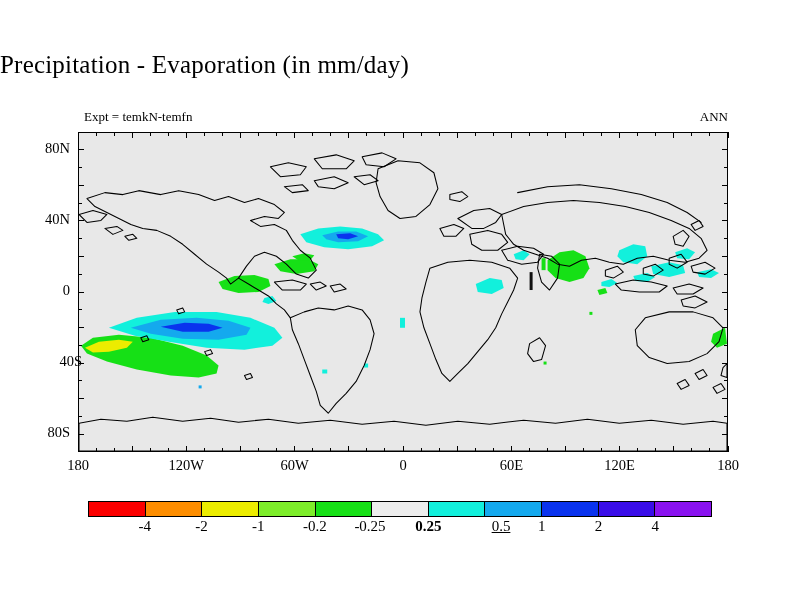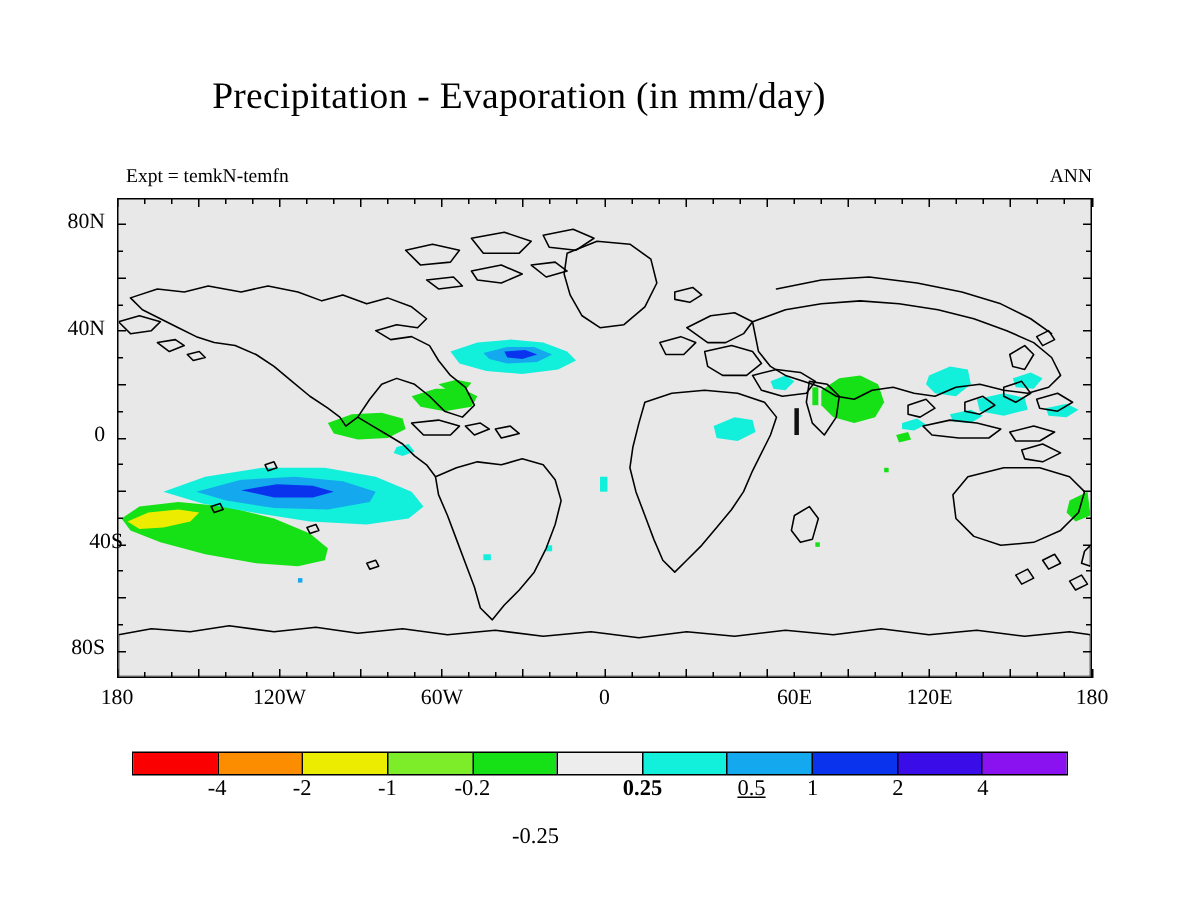--- a/index.html
+++ b/index.html
@@ -4,21 +4,21 @@
 <style>
   html,body{margin:0;padding:0;}
   body{
     width:800px;height:600px;background:#ffffff;
     font-family:"Liberation Serif","DejaVu Serif",serif;
     color:#000;overflow:hidden;position:relative;
   }
   #fig{position:absolute;left:0;top:0;width:800px;height:600px;}
 
   .title{
-    position:absolute;left:0;top:52px;width:692px;text-align:center;
+    position:absolute;left:0;top:52px;width:692px;text-align:left;
     font-size:25px;letter-spacing:.2px;line-height:1;
   }
   .subtitle{
     position:absolute;left:140px;top:88px;width:420px;text-align:center;
     font-size:12.5px;font-weight:bold;line-height:1;
   }
   .period{
     position:absolute;left:240px;top:104px;width:420px;text-align:center;
     font-size:14px;line-height:1;
   }
@@ -327,31 +327,31 @@
       <div style="background: rgb(10, 51, 238); border-left: 1px solid rgb(0, 0, 0);"></div>
       <div style="background: rgb(58, 13, 232); border-left: 1px solid rgb(0, 0, 0);"></div>
       <div style="background: rgb(138, 18, 240); border-left: 1px solid rgb(0, 0, 0);"></div>
     </div>
   <div id="cblabels"></div>
 
 <div class="xlab" style="left: 48px;">180</div>
     <div class="xlab" style="left: 156.333px;">120W</div>
     <div class="xlab" style="left: 264.667px;">60W</div>
     <div class="xlab" style="left: 373px;">0</div>
-    <div class="xlab" style="left: 481.333px; text-align: right;">60E</div>
+    <div class="xlab" style="left: 481.333px;">60E</div>
     <div class="xlab" style="left: 589.667px;">120E</div>
     <div class="xlab" style="left: 698px;">180</div>
     <div class="ylab" style="top: 140.778px; left: 24px;">80N</div>
     <div class="ylab" style="top: 211.889px; left: 24px;">40N</div>
     <div class="ylab" style="top: 283px; left: 24px;">0</div>
     <div class="ylab" style="top: 354.111px; left: 36px;">40S</div>
     <div class="ylab" style="top: 425.222px; left: 24px;">80S</div>
     <div class="cblab" style="left: 116.727px;">-4</div>
     <div class="cblab" style="left: 173.455px;">-2</div>
     <div class="cblab" style="left: 230.182px;">-1</div>
     <div class="cblab" style="left: 286.909px;">-0.2</div>
-    <div class="cblab" style="left: 329px; margin-top: 32px;">-0.25</div>
+    <div class="cblab" style="left: 342px;">-0.25</div>
     <div class="cblab" style="left: 400.364px; font-weight: bold;">0.25</div>
     <div class="cblab" style="left: 473px; text-decoration: underline;">0.5</div>
     <div class="cblab" style="left: 513.818px;">1</div>
     <div class="cblab" style="left: 570.545px;">2</div>
     <div class="cblab" style="left: 627.273px;">4</div>
   </div>
 
 </body></html>

